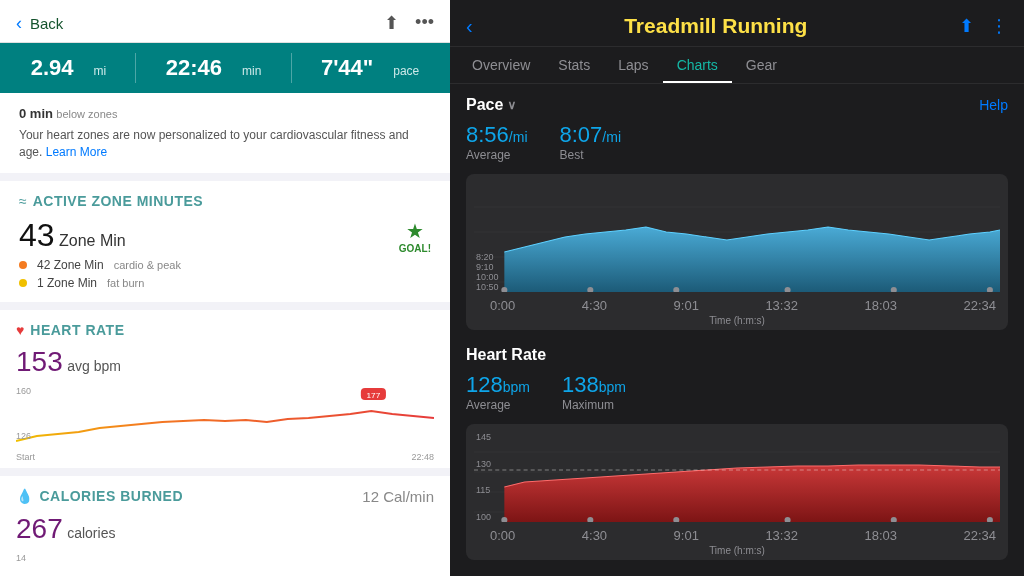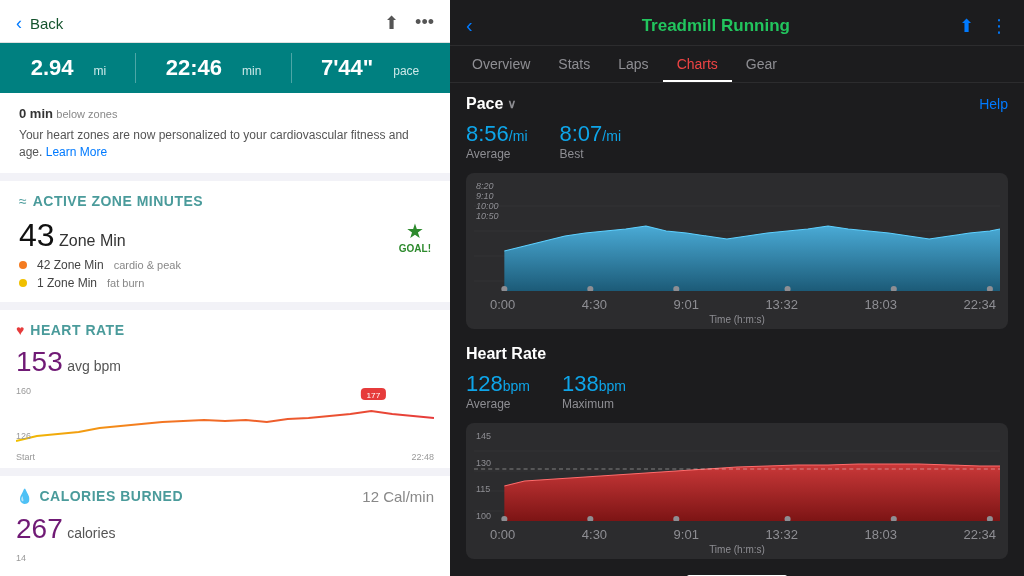--- a/index.html
+++ b/index.html
@@ -241,22 +241,22 @@
       justify-content: space-between;
       border-bottom: 1px solid #2c2c2e;
     }
 
     .right-back-btn {
       color: #007aff;
       font-size: 20px;
     }
 
     .right-title {
-      color: #22c55e;
-      font-size: 17px;
+      color: #fde047;
+      font-size: 21px;
       font-weight: 600;
     }
 
     .right-actions {
       display: flex;
       gap: 16px;
       color: #007aff;
       font-size: 18px;
     }
 
@@ -269,21 +269,21 @@
 
     .nav-tab {
       padding: 10px 14px;
       color: #8e8e93;
       font-size: 14px;
       cursor: pointer;
       position: relative;
     }
 
     .nav-tab.active {
-      color: #ef4444;
+      color: #14b8a6;
       text-align: center;
     }
 
     .nav-tab.active::after {
       content: '';
       position: absolute;
       bottom: 0;
       left: 0;
       right: 0;
       height: 2px;
@@ -553,21 +553,21 @@
         </div>
         <div class="chart-stat">
           <span class="chart-stat-value">
             <span>8:07</span><span style="font-size:14px;">/mi</span>
           </span>
           <span class="chart-stat-label">Best</span>
         </div>
       </div>
       <div class="right-chart-container">
         <div style="position:relative;">
-          <div style="position:absolute;left:2px;top:0;font-size:9px;color:#8e8e93;display:flex;flex-direction:column;justify-content:flex-start;height:110px;z-index:1;font-style:italic;">
+          <div style="position:absolute;left:2px;top:0;font-size:9px;color:#8e8e93;display:flex;flex-direction:column;justify-content:flex-end;height:110px;z-index:1;">
             <span>8:20</span>
             <span>9:10</span>
             <span>10:00</span>
             <span>10:50</span>
           </div>
           <svg class="pace-chart-svg" viewBox="0 0 520 110" preserveAspectRatio="none">
             <defs>
               <linearGradient id="paceGrad" x1="0" y1="0" x2="0" y2="1">
                 <stop offset="0%" stop-color="#4db8e8"></stop>
                 <stop offset="100%" stop-color="#1a6080"></stop>

